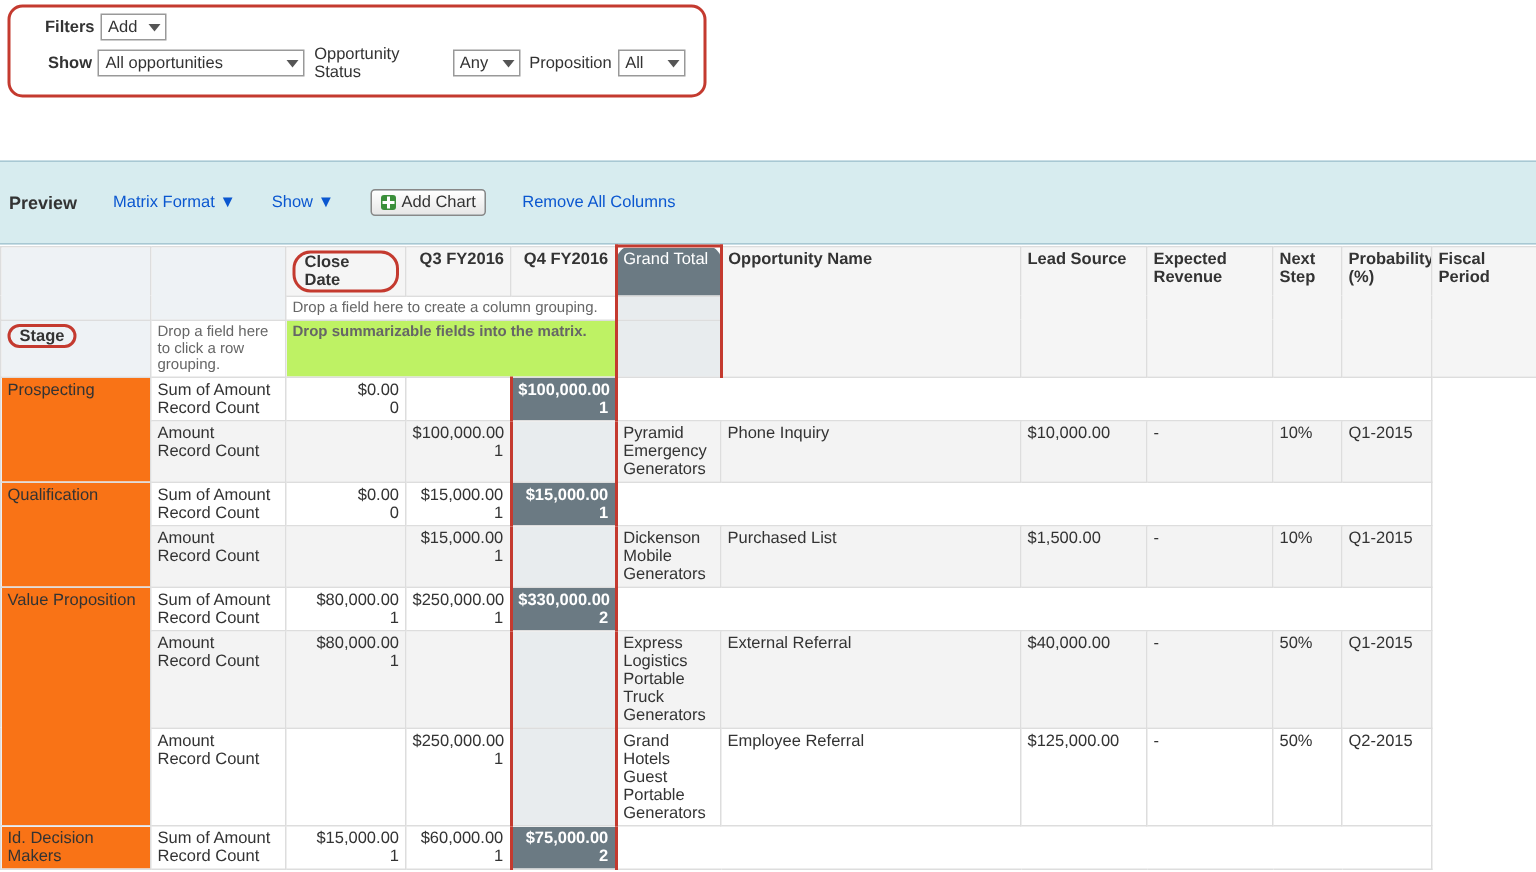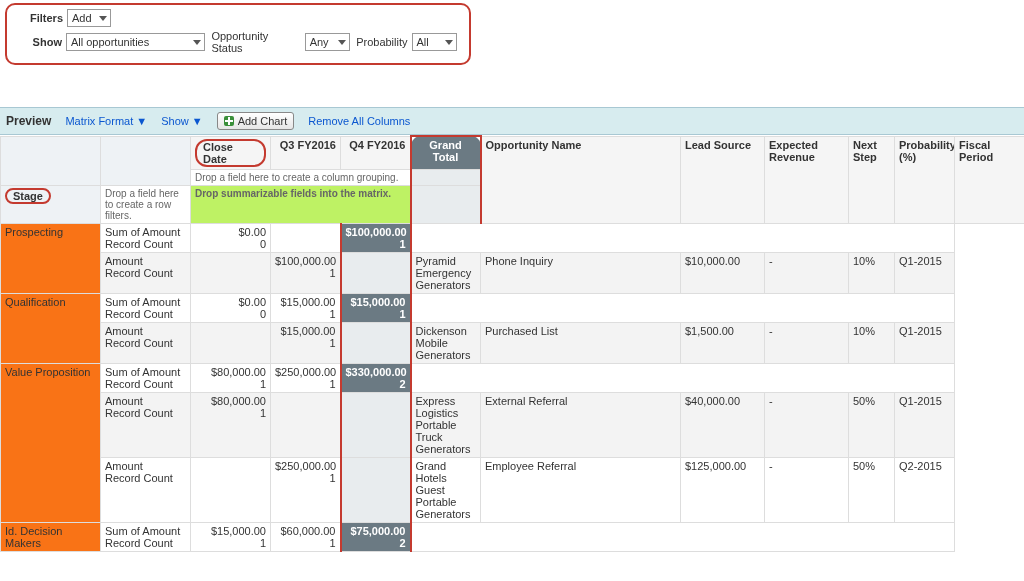--- a/index.html
+++ b/index.html
@@ -6,34 +6,34 @@
 .filters-box{border:2px solid #c43a2f;border-radius:10px;margin:3px 5px 2px 5px;padding:4px 6px 6px 6px;width:450px;position:relative;}
 .frow{margin-bottom:3px;display:flex;align-items:center;}
 .flabel{text-align:right;font-weight:bold;margin-right:4px;}
 .sel{border:1px solid #999;background:#fff;height:18px;display:inline-flex;align-items:center;padding:0 16px 0 4px;position:relative;margin-right:6px;font-size:11px;box-sizing:border-box;}
 .sel::after{content:"";position:absolute;right:3px;top:6px;border-left:4px solid transparent;border-right:4px solid transparent;border-top:5px solid #555;}
 .txt{border:1px solid #999;height:18px;width:58px;box-sizing:border-box;margin-right:2px;position:relative;}
 .cal{border:1px solid #bbb;background:#eee;width:16px;height:18px;box-sizing:border-box;margin-right:6px;display:inline-block;}
 .hint{font-size:10px;color:#666;}
 .hint b{font-weight:bold;color:#333;}
 .spacer{height:40px;}
-.preview-bar{background:#d7ecef;border-top:1px solid #a8c8d3;border-bottom:1px solid #a8c8d3;padding:4px 6px;display:flex;align-items:center;gap:14px;}
+.preview-bar{background:#d7ecef;border-top:1px solid #a8c8d3;border-bottom:1px solid #a8c8d3;padding:18px 6px;display:flex;align-items:center;gap:24px;}
 .preview-bar .title{font-weight:bold;font-size:12px;}
 .link{color:#0b57d0;cursor:pointer;}
 .btn{border:1px solid #888;border-radius:3px;background:linear-gradient(#fff,#e6e6e6);padding:2px 6px;display:inline-flex;align-items:center;gap:4px;}
 .plus{display:inline-block;width:10px;height:10px;background:#3a8f3a;position:relative;border-radius:2px;}
 .plus::before,.plus::after{content:"";position:absolute;background:#fff;}
 .plus::before{left:4px;top:1px;width:2px;height:8px;}
 .plus::after{top:4px;left:1px;height:2px;width:8px;}
 table{border-collapse:collapse;table-layout:fixed;}
 td,th{border:1px solid #ddd;padding:2px 4px;vertical-align:top;font-size:11px;text-align:left;box-sizing:border-box;overflow:hidden;}
 th{background:#f5f5f5;font-weight:bold;}
 td.num,th.num{text-align:right;}
 .circle{border:2px solid #c43a2f;border-radius:12px;display:inline-block;padding:0 6px;}
-.gt-head{background:#6b7a83;color:#fff;font-weight:bold;text-align:center;border:2px solid #c43a2f;border-bottom:none;border-radius:10px 10px 0 0;}
+.gt-head{background:#6b7a83;color:#fff;font-weight:normal;text-align:left;border:2px solid #c43a2f;border-bottom:none;border-radius:10px 10px 0 0;}
 .gt-cell{background:#6b7a83;color:#fff;text-align:right;font-weight:bold;border-left:2px solid #c43a2f;border-right:2px solid #c43a2f;}
 .drop-hint{color:#666;font-size:10px;}
 .yellow{background:#bef264;}
 .stage-hdr{background:#eef2f5;}
 .stage-cell{font-weight:normal;background:#f97316;}
 .odd{background:#f3f3f3;}
 .grand-empty{background:#e8ecee;border-left:2px solid #c43a2f;border-right:2px solid #c43a2f;}
 </style>
 </head>
 <body>
@@ -41,21 +41,21 @@
 <div class="filters-box">
   <div class="frow">
     <span class="flabel" style="width:50px">Filters</span>
     <span class="sel" style="width:44px">Add</span>
   </div>
   <div class="frow">
     <span class="flabel" style="width:50px">Show</span>
     <span class="sel" style="width:142px">All opportunities</span>
     <span style="margin-right:4px">Opportunity Status</span>
     <span class="sel" style="width:46px">Any</span>
-    <span style="margin-right:4px">Probability</span>
+    <span style="margin-right:4px">Proposition</span>
     <span class="sel" style="width:46px">All</span>
   </div>
 </div>
 
 <div class="spacer"></div>
 
 <div class="preview-bar">
   <span class="title">Preview</span>
   <span class="link"><span>Matrix Format</span> ▼</span>
   <span class="link"><span>Show</span> ▼</span>
@@ -95,21 +95,21 @@
   <th rowspan="3">Next Step</th>
   <th rowspan="3">Probability (%)</th>
   <th rowspan="3">Fiscal Period</th>
 </tr>
 <tr>
   <td colspan="3" class="drop-hint">Drop a field here to create a column grouping.</td>
   <td class="gt-cell" style="background:#e8ecee"></td>
 </tr>
 <tr>
   <th class="stage-hdr"><span class="circle">Stage</span></th>
-  <td rowspan="200" class="drop-hint" style="vertical-align:top">Drop a field here to create a row filters.</td>
+  <td rowspan="200" class="drop-hint" style="vertical-align:top">Drop a field here to click a row grouping.</td>
   <td colspan="3" class="yellow drop-hint" style="font-weight:bold">Drop summarizable fields into the matrix.</td>
   <td class="gt-cell" style="background:#e8ecee"></td>
 </tr>
 </tbody>
     <tbody id="stages">
       <tr>
         <td rowspan="2" class="stage-cell">Prospecting</td>
         <td>Sum of Amount<br>Record Count</td>
         <td class="num">$0.00<br>0</td>
         <td class="num"><br></td>

